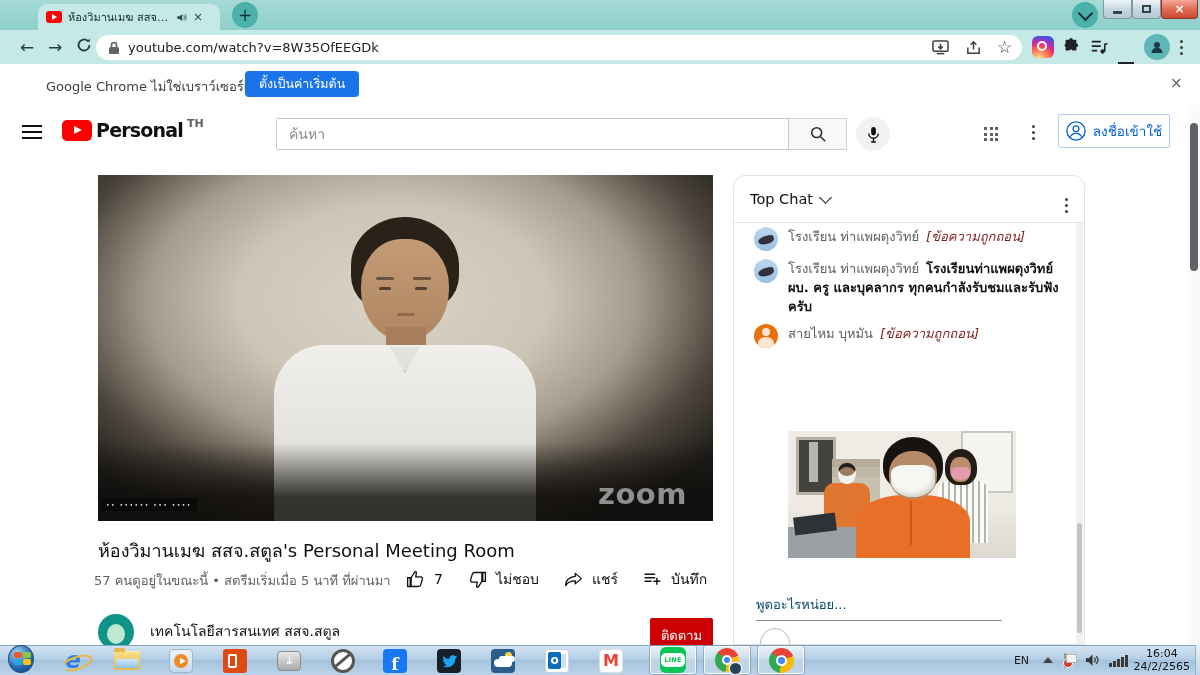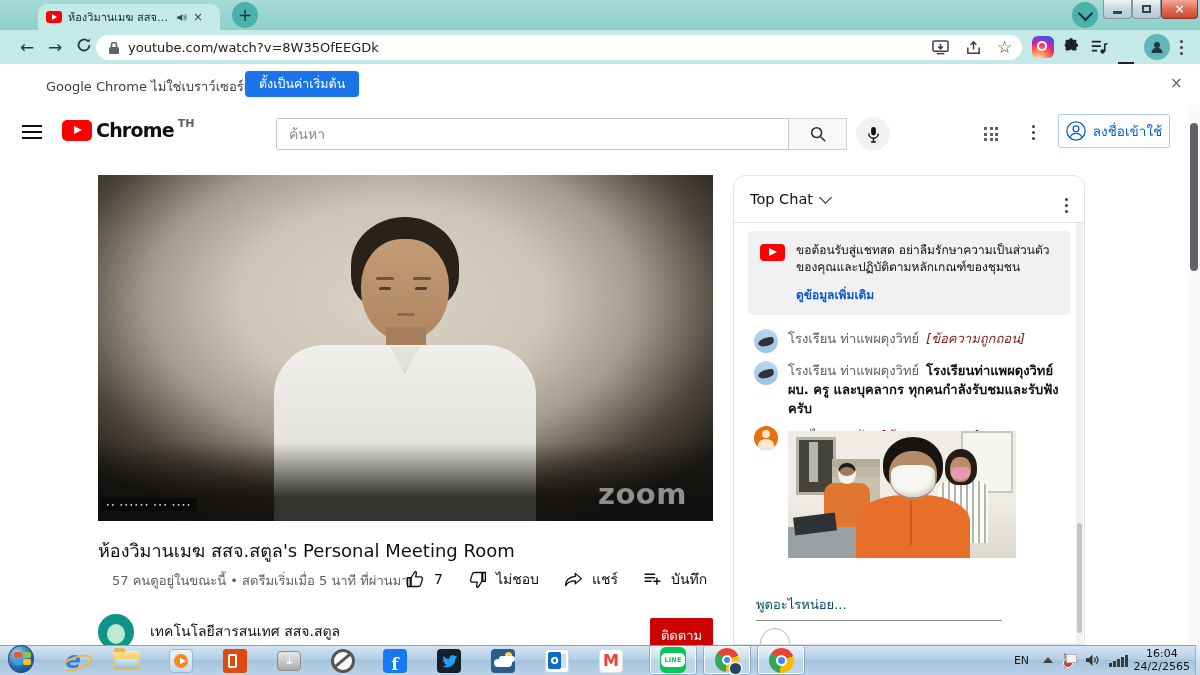--- a/index.html
+++ b/index.html
@@ -74,21 +74,21 @@
   .vp-mouth{position:absolute;left:36px;top:74px;width:18px;height:3px;background:#8a6248;border-radius:2px;opacity:.8;}
   .vp-neck{position:absolute;left:288px;top:152px;width:40px;height:32px;background:#a87f5d;}
   .vp-shirt{position:absolute;left:176px;top:170px;width:262px;height:180px;background:linear-gradient(#f0efeb,#d9d7d1);border-radius:50px 50px 0 0;}
   .vp-collar{position:absolute;left:116px;top:2px;width:30px;height:26px;background:#e3e1db;clip-path:polygon(0 0,100% 0,50% 100%);box-shadow:inset 0 -2px 2px #b9b6ae;}
   #vp-bottomshade{position:absolute;left:0;bottom:0;width:100%;height:78px;background:linear-gradient(transparent,rgba(16,14,12,.82) 70%);}
   #zoom-mark{position:absolute;right:26px;bottom:12px;color:#8f8f8f;font-size:29px;font-weight:bold;letter-spacing:.5px;line-height:1;}
   #vp-caption{position:absolute;left:3px;bottom:10px;background:rgba(8,8,8,.78);color:#e9e9e9;font-size:6px;letter-spacing:1.5px;padding:3px 5px;}
 
   
   #vid-title{position:absolute;left:98px;top:536px;font-size:18px;font-weight:500;color:#0f0f0f;}
-  #vid-stats{position:absolute;left:112px;top:570px;font-size:13px;color:#606060;}
+  #vid-stats{position:absolute;left:94px;top:570px;font-size:13px;color:#606060;}
   #actions{position:absolute;left:405px;top:566px;display:flex;align-items:center;gap:24px;height:26px;}
   .act{display:flex;align-items:center;gap:8px;font-size:14px;color:#0f0f0f;}
   #channel-av{position:absolute;left:98px;top:614px;width:36px;height:36px;border-radius:50%;background:#0e9488;overflow:hidden;}
   #channel-av::after{content:"";position:absolute;left:9px;top:10px;width:18px;height:20px;background:#bfe8d2;border-radius:50%;}
   #channel-name{position:absolute;left:150px;top:620px;font-size:14px;color:#0f0f0f;}
   #subscribe{position:absolute;left:650px;top:618px;width:63px;height:34px;background:#c00;color:#fff;font-size:13px;display:flex;align-items:center;justify-content:center;border-radius:2px;}
 
   
   #chat{position:absolute;left:733px;top:175px;width:352px;height:470px;border:1px solid #e2e2e2;border-radius:12px 12px 0 0;box-sizing:border-box;background:#fff;overflow:hidden;}
   #chat-head{height:46px;display:flex;align-items:center;padding:0 16px;border-bottom:1px solid #e5e5e5;gap:8px;}
@@ -274,21 +274,21 @@
 <div id="notif-x">×</div>
 
 <div id="ytheader"></div>
 <div id="hamburger">
     <div></div>
     <div></div>
     <div></div>
   </div>
 <div id="ytlogo">
   <div class="yt-play"></div>
-  <div class="yt-word">Chrome</div>
+  <div class="yt-word">Personal</div>
   <div class="yt-sup">TH</div>
 </div>
 <div id="searchbox">
   <input placeholder="ค้นหา" style="">
 </div>
 <div id="searchbtn">
   <svg width="18" height="18" viewBox="0 0 20 20">
       <circle cx="8.5" cy="8.5" r="5.5" stroke="#30302f" stroke-width="1.7" fill="none"></circle>
       <path d="M13 13l5 5" stroke="#30302f" stroke-width="1.7"></path>
     </svg>
@@ -379,27 +379,20 @@
 <div id="channel-name">เทคโนโลยีสารสนเทศ สสจ.สตูล</div>
 <div id="subscribe">ติดตาม</div>
 
 <div id="chat">
   <div id="chat-head">
     <span class="label">Top Chat</span>
     <div class="chev-dark"></div>
     <div id="chat-kebab">
         <div class="kebab"></div>
       </div>
-  </div>
-  <div id="welcome">
-    <div class="yt-fav-lg"></div>
-    <div>
-      <div class="txt">ขอต้อนรับสู่แชทสด อย่าลืมรักษาความเป็นส่วนตัวของคุณและปฏิบัติตามหลักเกณฑ์ของชุมชน</div>
-      <span class="more">ดูข้อมูลเพิ่มเติม</span>
-    </div>
   </div>
   <div class="msg">
     <div class="av av-bird"></div>
     <div class="body"><span class="author">โรงเรียน ท่าแพผดุงวิทย์</span><span class="deleted">[ข้อความถูกถอน]</span></div>
   </div>
   <div class="msg">
     <div class="av av-bird"></div>
     <div class="body"><span class="author">โรงเรียน ท่าแพผดุงวิทย์</span><span class="text-b">โรงเรียนท่าแพผดุงวิทย์ ผบ. ครู และบุคลากร ทุกคนกำลังรับชมและรับฟังครับ</span></div>
   </div>
   <div class="msg">

